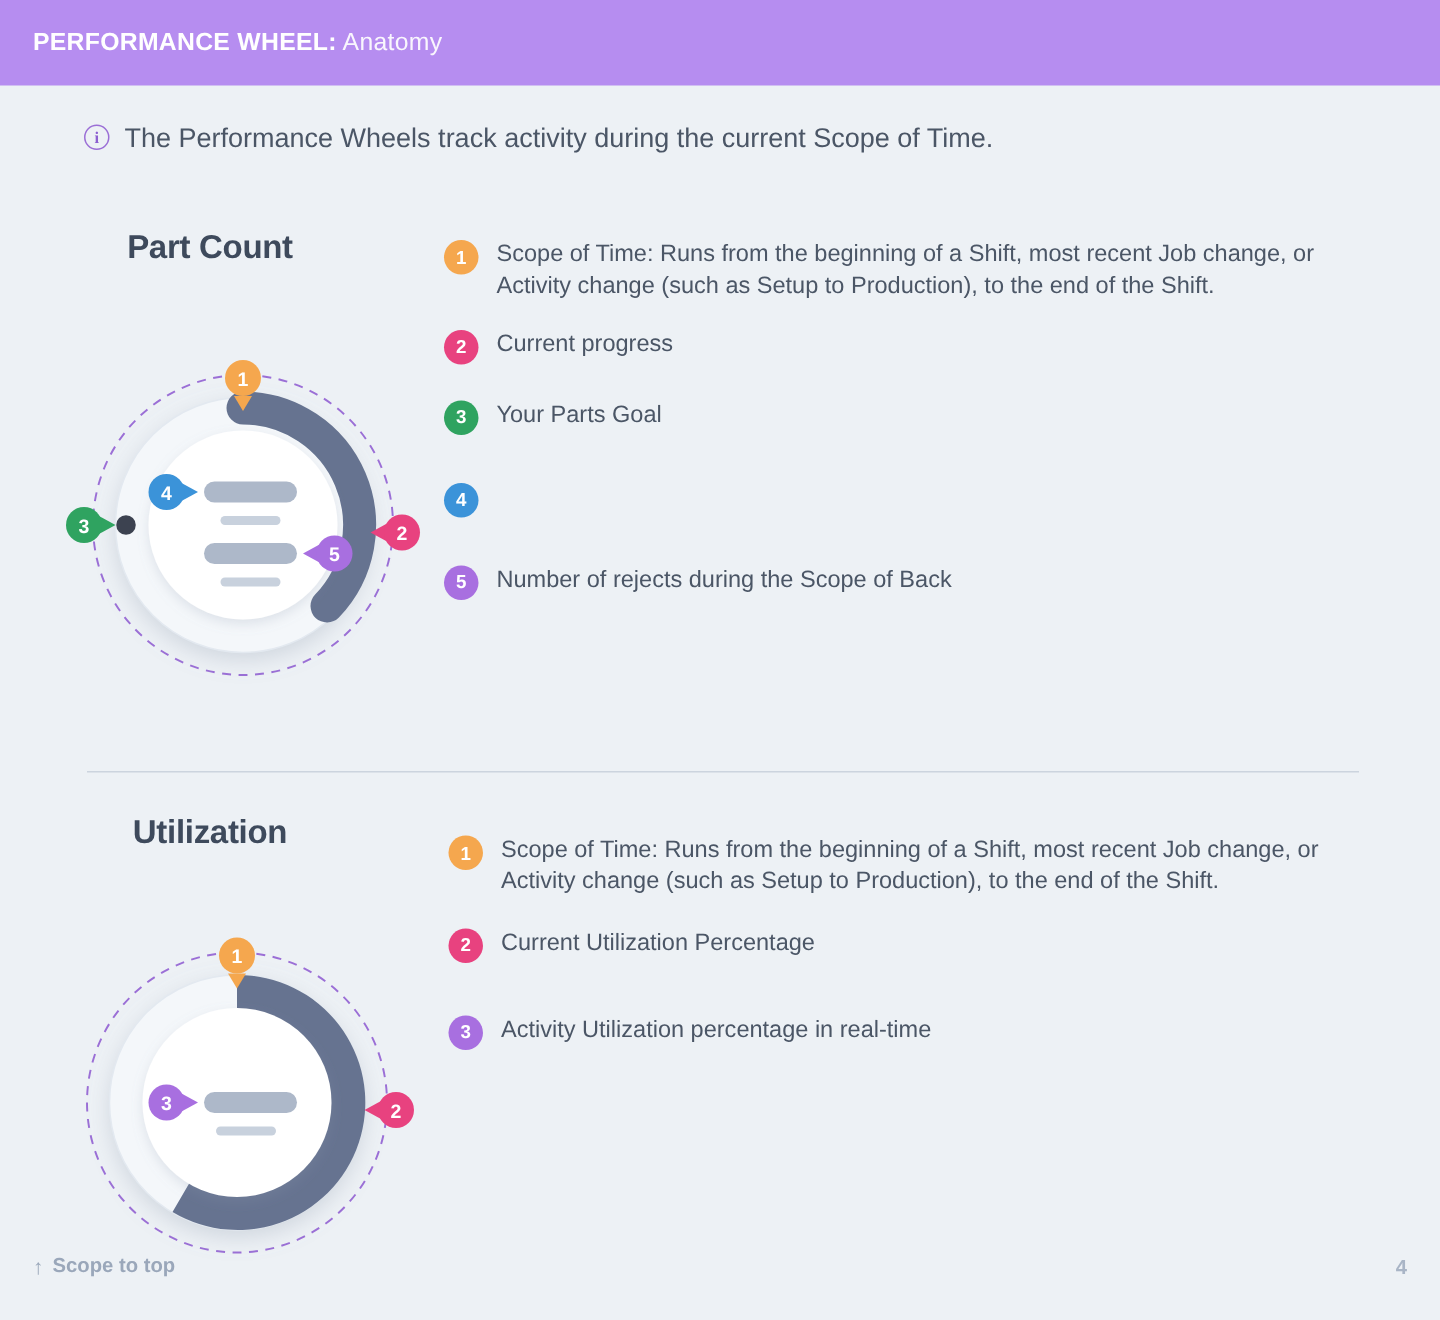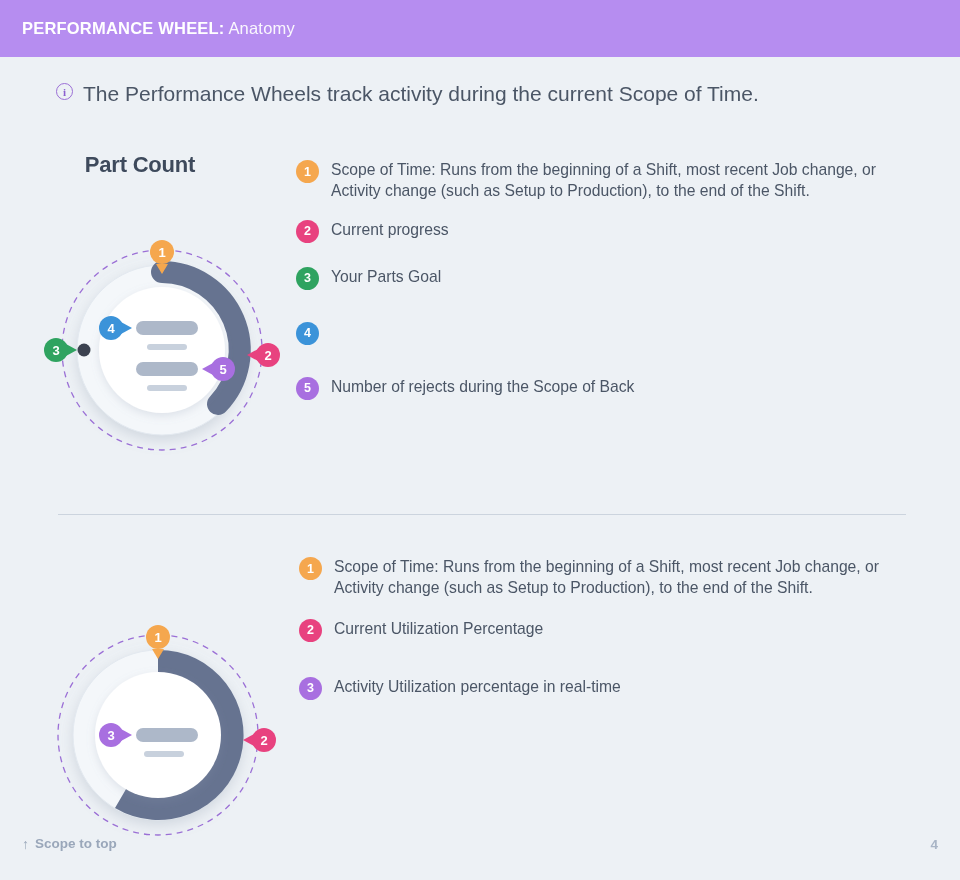--- a/index.html
+++ b/index.html
@@ -34,21 +34,21 @@
     display: flex; align-items: flex-start; gap: 10px;
   }
   .info-icon {
     width: 17px; height: 17px; flex: 0 0 17px;
     margin-top: 3px;
     border: 1.6px solid #9b6fd6; border-radius: 50%;
     color: #8c5fd0; font-size: 11px; font-weight: bold;
     display: flex; align-items: center; justify-content: center;
     font-family: "Liberation Serif", serif;
   }
-  .note-text { font-size: 21px; color: #4b5666; line-height: 1.35; }
+  .note-text { font-size: 18px; color: #4b5666; line-height: 1.35; }
 
   
   .section { position: absolute; left: 0; width: 960px; }
   .section-partcount { top: 140px; height: 360px; }
   .section-utilization { top: 530px; height: 300px; }
 
   .section-title {
     position: absolute; left: 0; top: 12px;
     width: 280px; text-align: center;
     font-size: 22px; font-weight: bold; color: #3e4a5c;
@@ -202,20 +202,21 @@
       <div class="bullet">
         <div class="bullet-badge" style="background:#a86fe0">5</div>
         <div class="bullet-text">Number of rejects during the Scope of Back</div>
       </div>
     </div>
   </div>
 
   <div class="divider"></div>
 
   <div class="section section-utilization">
+    <div class="section-title">Utilization</div>
 
     <div class="wheel-wrap wheel-utilization">
       <svg width="270" height="290" viewBox="0 0 270 290">
         <defs>
           <filter id="sh3" x="-40%" y="-40%" width="180%" height="180%">
             <feDropShadow dx="0" dy="5" stdDeviation="7" flood-color="#8a97ab" flood-opacity="0.30"></feDropShadow>
           </filter>
           <filter id="sh4" x="-40%" y="-40%" width="180%" height="180%">
             <feDropShadow dx="0" dy="3" stdDeviation="4" flood-color="#8a97ab" flood-opacity="0.22"></feDropShadow>
           </filter>

